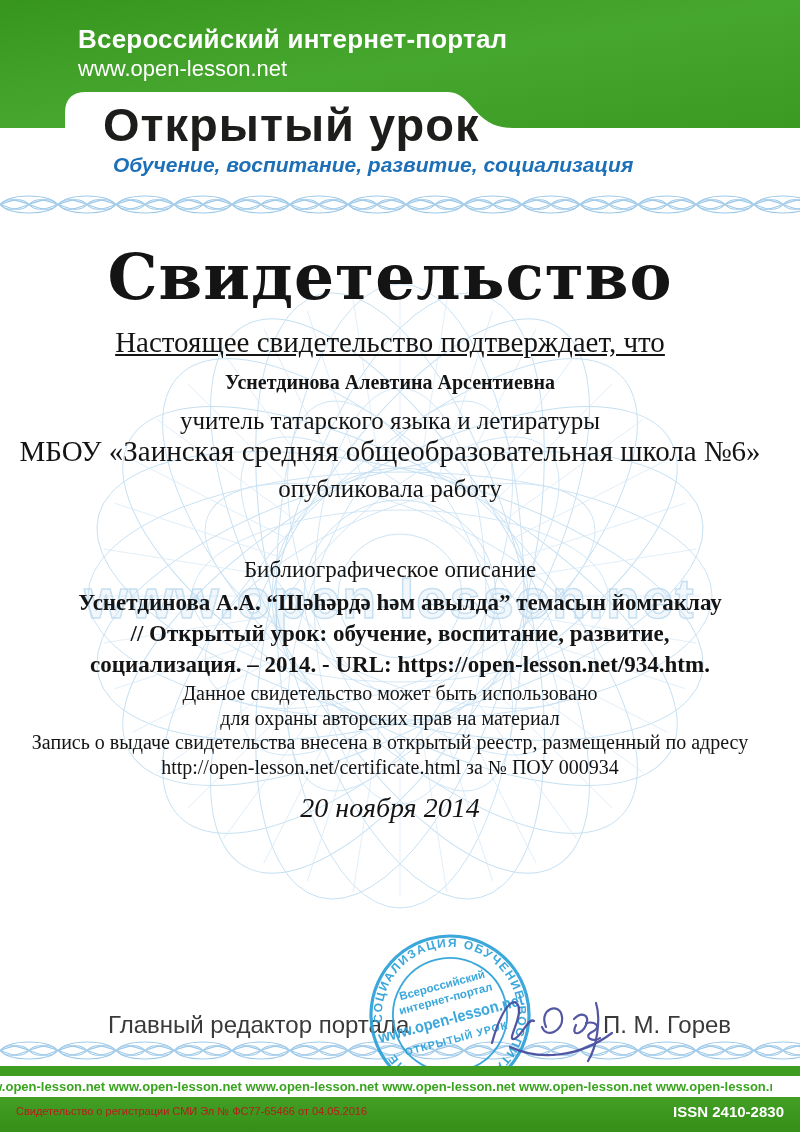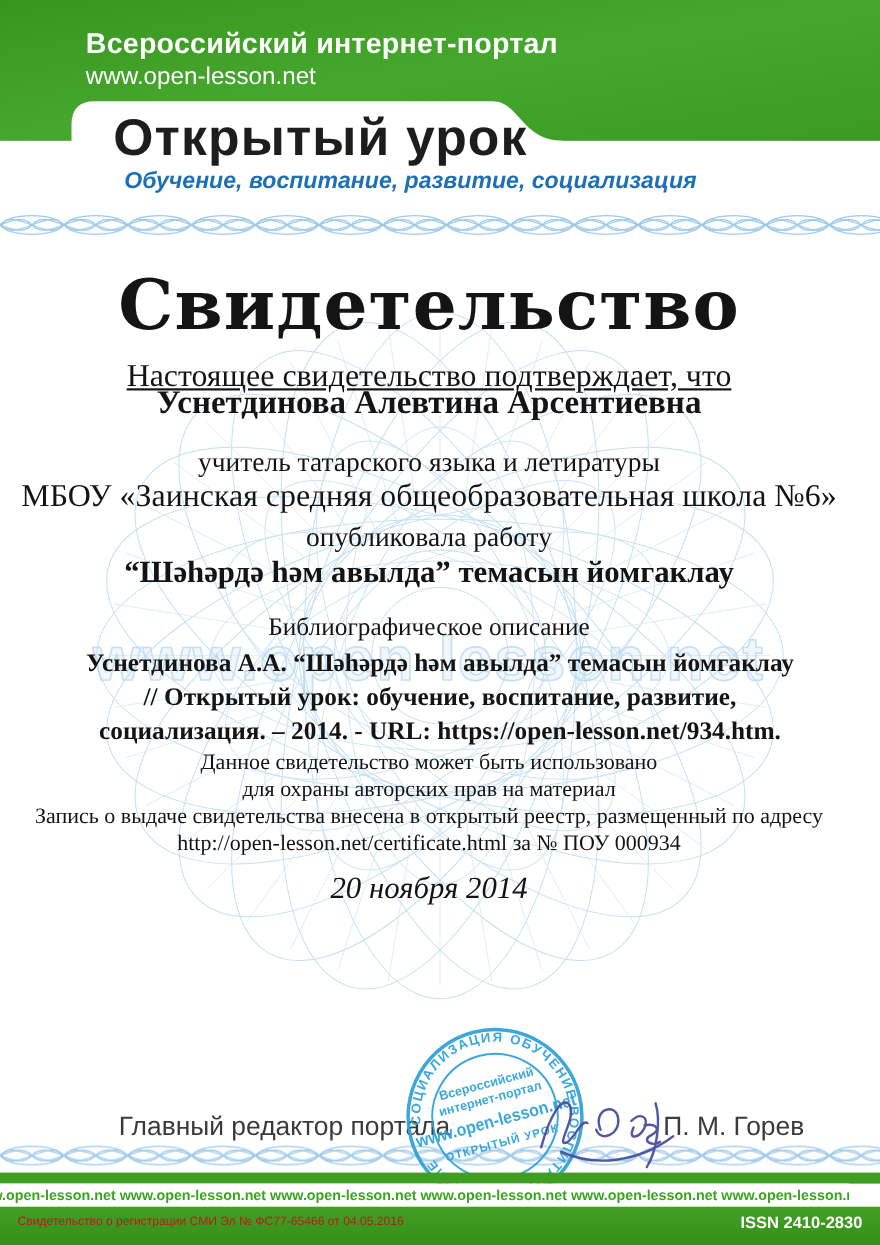--- a/index.html
+++ b/index.html
@@ -9,21 +9,21 @@
   .ctr{left:0;width:780px;text-align:center;}
   
   .hdr-title{top:24px;left:78px;font-size:26px;font-weight:bold;color:#fff;letter-spacing:.2px;}
   .hdr-url{top:56px;left:78px;font-size:22px;color:#fff;}
   .site-name{top:97px;left:103px;font-size:47px;font-weight:600;color:#1d1d1b;letter-spacing:1px;}
   .site-tag{top:153px;left:113px;font-size:21px;font-style:italic;font-weight:600;color:#1d70b8;text-align:center;}
   
   .serif{font-family:"Liberation Serif","DejaVu Serif",serif;color:#141414;}
   .title{top:240px;font-size:63px;font-weight:bold;font-family:"DejaVu Serif","Liberation Serif",serif;letter-spacing:1px;}
   .confirm{top:326px;font-size:29px;text-decoration:underline;}
-  .name{top:349px;font-size:30px;font-weight:bold;}
+  .name{top:371px;font-size:20px;font-weight:bold;}
   .role{top:407px;font-size:25px;}
   .school{top:435px;font-size:29px;}
   .action{top:475px;font-size:25px;}
   .work{top:505px;font-size:28px;font-weight:bold;}
   .biblio-h{top:557px;font-size:23px;}
   .biblio{top:587px;left:70px;width:660px;font-size:23px;font-weight:bold;line-height:31px;text-align:center;}
   .usage{top:681px;font-size:20px;line-height:24.5px;}
   .date{top:792px;font-size:28px;font-style:italic;}
   
   .wm{top:566px;font-size:56px;font-weight:bold;letter-spacing:2px;color:rgba(190,217,240,0.25);
@@ -155,21 +155,20 @@
     </defs>
     <rect width="800" height="27" fill="url(#wave)"></rect>
   </svg>
 
   <div class="abs ctr serif title">Свидетельство</div>
   <div class="abs ctr serif confirm">Настоящее свидетельство подтверждает, что</div>
   <div class="abs ctr serif name">Уснетдинова Алевтина Арсентиевна</div>
   <div class="abs ctr serif role">учитель татарского языка и летиратуры</div>
   <div class="abs ctr serif school">МБОУ «Заинская средняя общеобразовательная школа №6»</div>
   <div class="abs ctr serif action">опубликовала работу</div>
-  <div class="abs ctr serif work">“Шәһәрдә һәм авылда” темасын йомгаклау</div>
   <div class="abs ctr serif biblio-h">Библиографическое описание</div>
   <div class="abs serif biblio">Уснетдинова А.А. “Шәһәрдә һәм авылда” темасын йомгаклау // Открытый урок: обучение, воспитание, развитие, социализация. – 2014. - URL: https://open-lesson.net/934.htm.</div>
   <div class="abs ctr serif usage">
     <div>Данное свидетельство может быть использовано</div>
     <div>для охраны авторских прав на материал</div>
     <div>Запись о выдаче свидетельства внесена в открытый реестр, размещенный по адресу</div>
     <div>http://open-lesson.net/certificate.html за № ПОУ 000934</div>
   </div>
   <div class="abs ctr serif date">20 ноября 2014</div>
 

